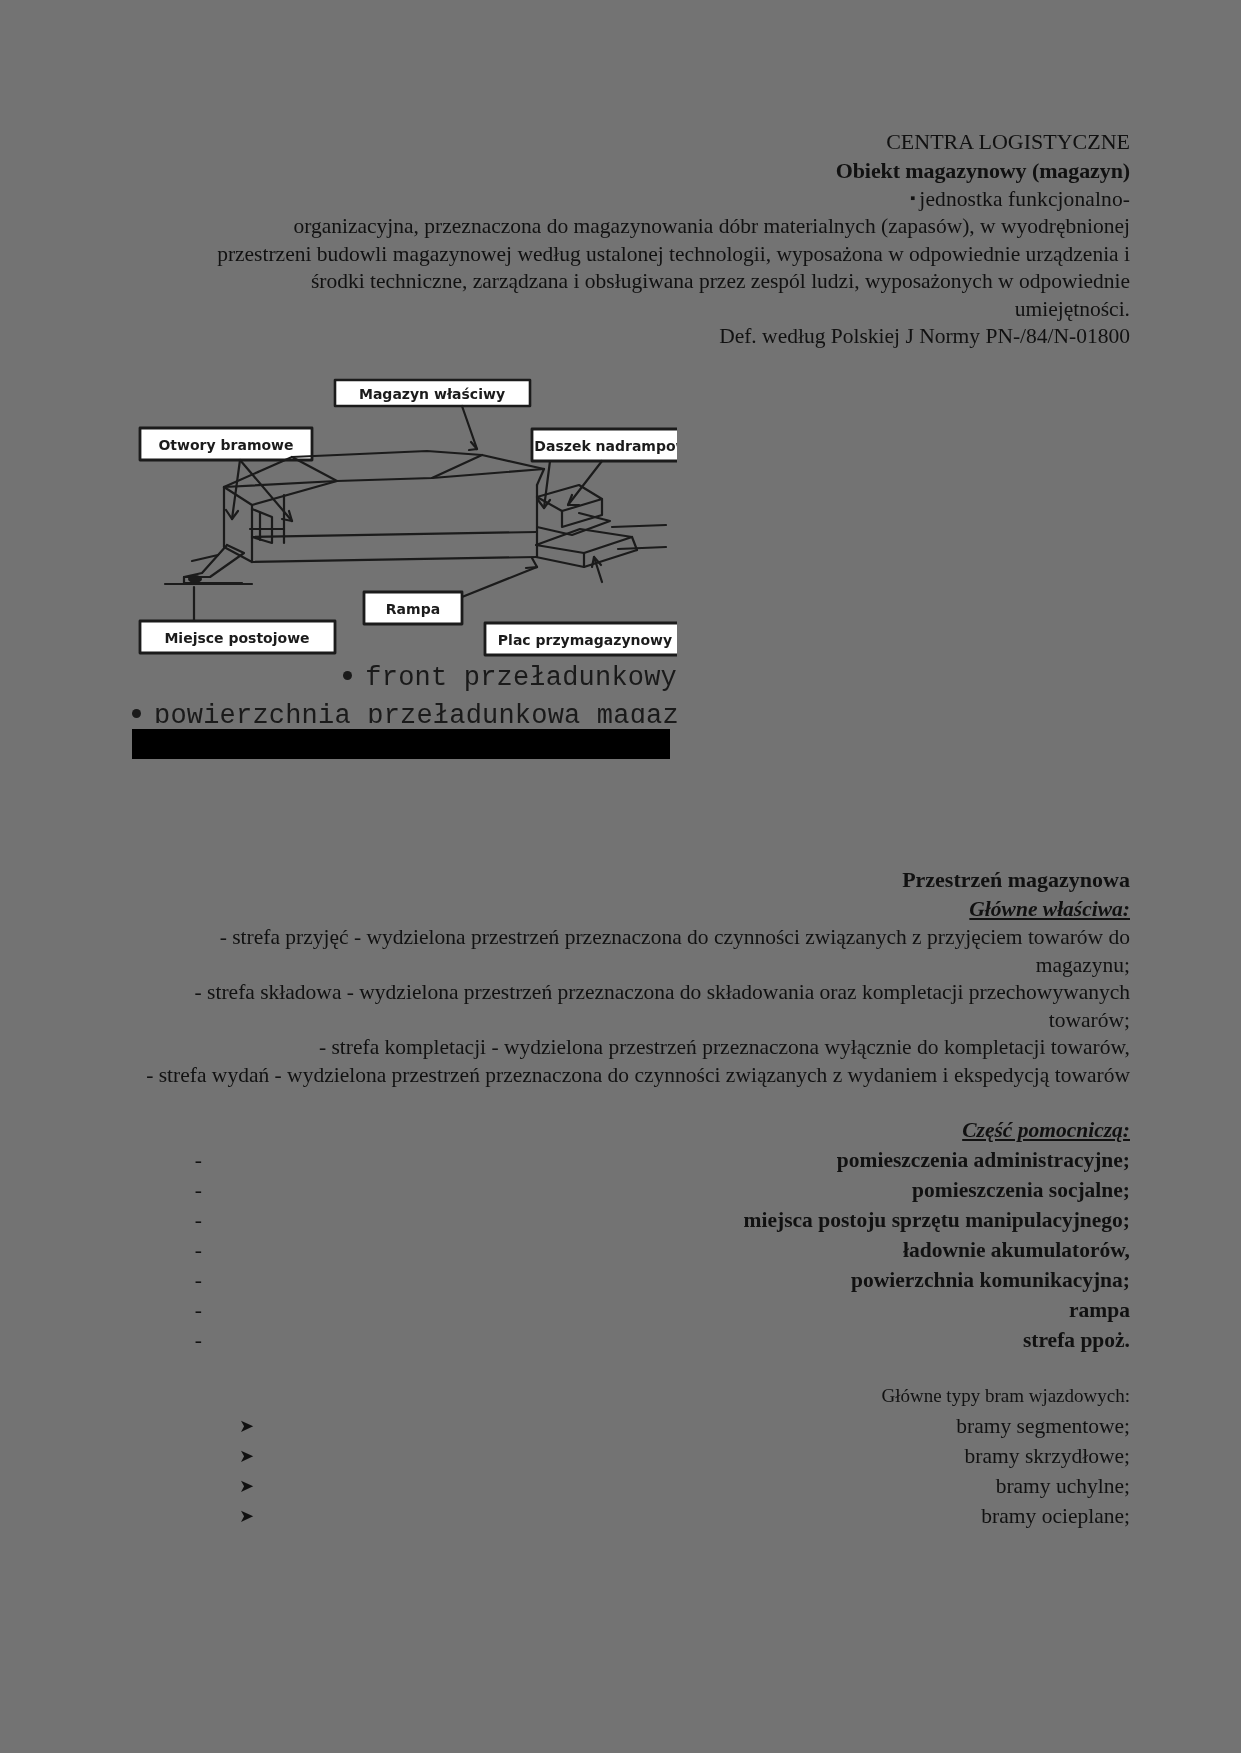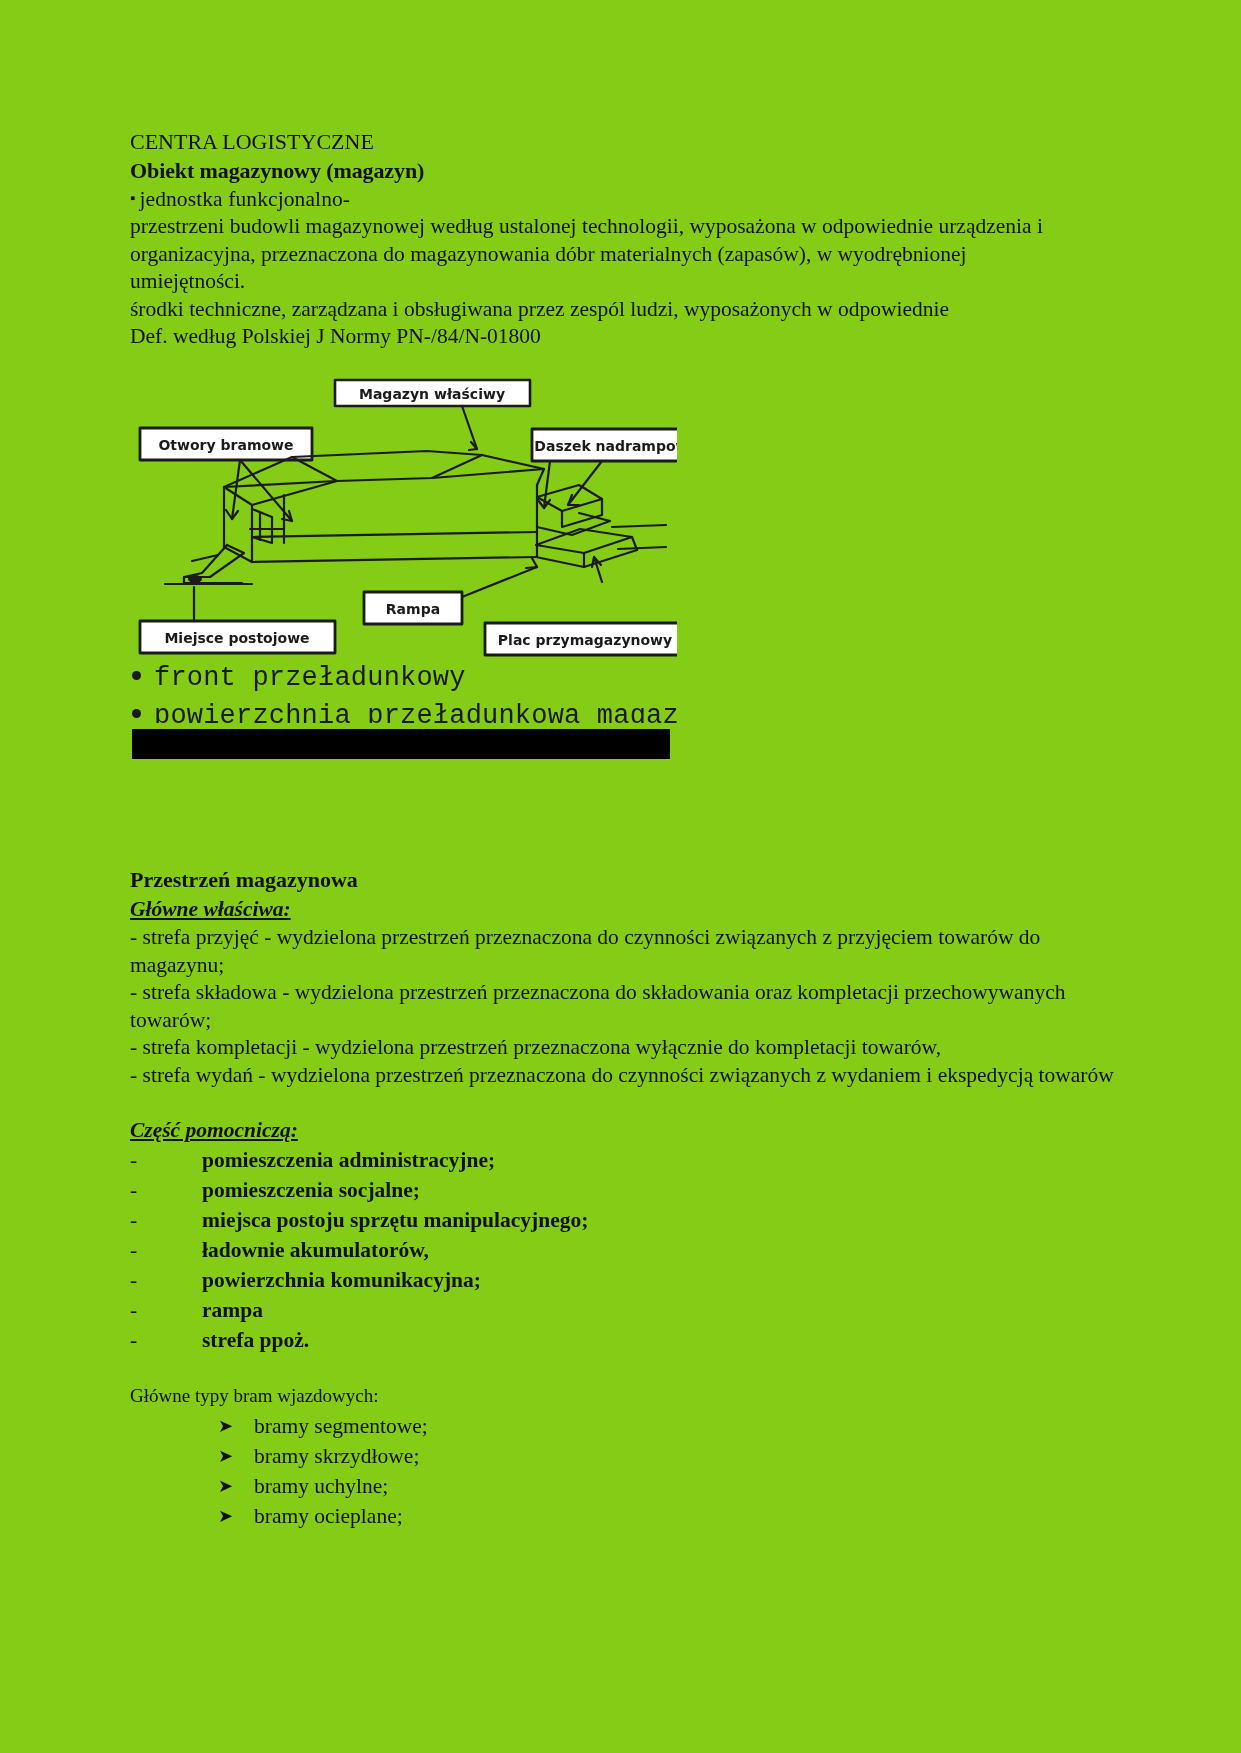--- a/index.html
+++ b/index.html
@@ -14,21 +14,22 @@
     font-family: "Liberation Serif", "DejaVu Serif", serif;
     color: #111111;
     overflow: hidden;
   }
 
   .page {
     position: absolute;
     left: 0; top: 0;
     width: 1241px;
     height: 1753px;
-    background: #84cc16;
+    background: #737373;
+    text-align: right;
   }
 
   .content {
     position: absolute;
     left: 130px;
     top: 128px;
     width: 1000px;
   }
 
   
@@ -160,24 +161,24 @@
 </head>
 <body>
 
 <div class="page">
   <div class="content">
 
     <div class="heading-plain">CENTRA LOGISTYCZNE</div>
     <div class="heading-bold">Obiekt magazynowy (magazyn)</div>
 
     <div class="line bullet-square">jednostka funkcjonalno-</div>
+    <div class="para">organizacyjna, przeznaczona do magazynowania dóbr materialnych (zapasów), w wyodrębnionej</div>
     <div class="para">przestrzeni budowli magazynowej według ustalonej technologii, wyposażona w odpowiednie urządzenia i</div>
-    <div class="para">organizacyjna, przeznaczona do magazynowania dóbr materialnych (zapasów), w wyodrębnionej</div>
+    <div class="para">środki techniczne, zarządzana i obsługiwana przez zespól ludzi, wyposażonych w odpowiednie</div>
     <div class="para">umiejętności.</div>
-    <div class="para">środki techniczne, zarządzana i obsługiwana przez zespól ludzi, wyposażonych w odpowiednie</div>
     <div class="para">Def. według Polskiej J Normy PN-/84/N-01800</div>
 
     <div class="figure">
       <svg width="545" height="280" viewBox="0 0 545 280">
         <g fill="none" stroke="#1b1b1b" stroke-width="2.2" stroke-linejoin="round" stroke-linecap="round">
 
           <rect x="203" y="3" width="195" height="26" fill="#ffffff" stroke="#1b1b1b" stroke-width="2.6"></rect>
 
           <path d="M330 29 L345 72"></path>
           <path d="M345 72 l-6 -7 m6 7 l-8 1"></path>

